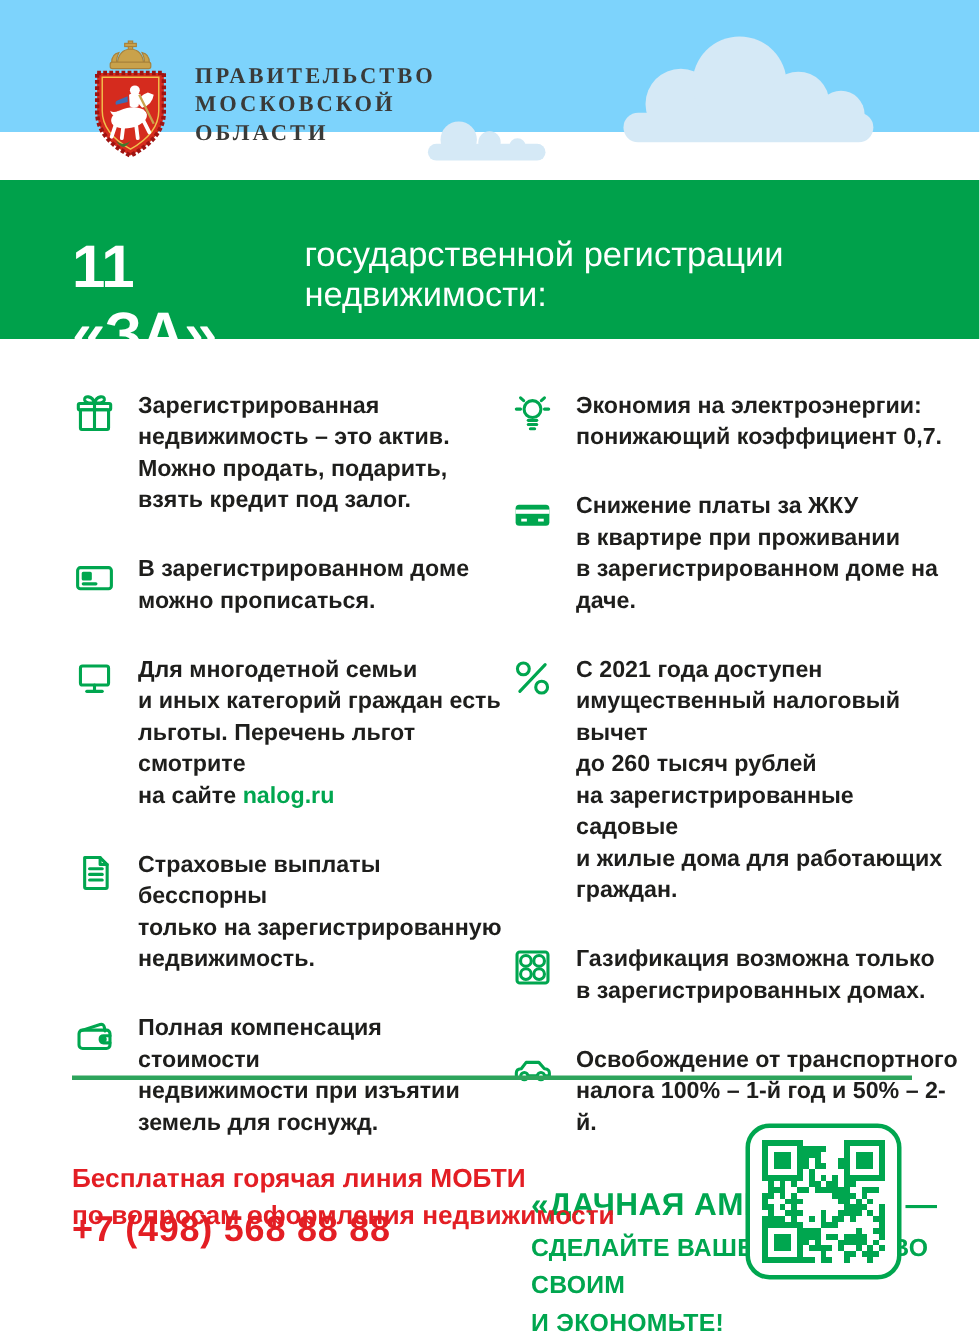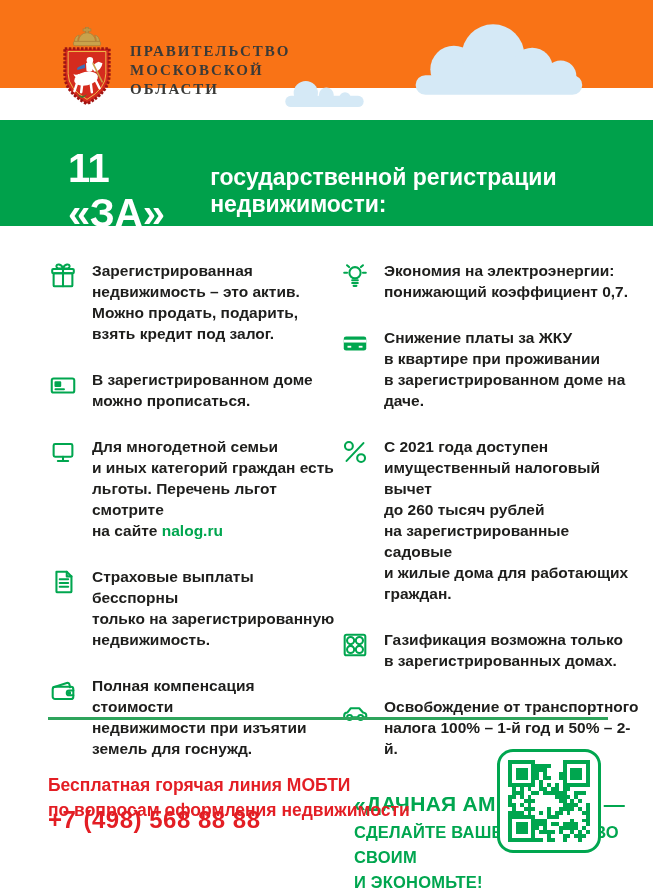--- a/index.html
+++ b/index.html
@@ -9,38 +9,38 @@
     --cloud:#D5E9F6;
     --text:#1E1E1C;
   }
   *{box-sizing:border-box;}
   html,body{margin:0;padding:0;}
   body{
     width:653px;height:890px;position:relative;background:#ffffff;
     font-family:"Liberation Sans",sans-serif;overflow:hidden;
   }
   
-  .header{position:absolute;left:0;top:0;width:653px;height:88px;background:#f97316;}
+  .header{position:absolute;left:0;top:0;width:653px;height:88px;background:#7dd3fc;}
   .crest{position:absolute;left:58px;top:26px;width:58px;height:82px;}
   .org-name{
     position:absolute;left:130px;top:42px;
     font-family:"Liberation Serif",serif;font-weight:bold;
     font-size:15px;line-height:19px;letter-spacing:2px;color:#3A3A38;
     white-space:pre-line;
   }
   .cloud-big{position:absolute;left:398px;top:24px;width:196px;height:74px;}
   .cloud-small{position:absolute;left:278px;top:80px;width:92px;height:28px;}
   
   .banner{
     position:absolute;left:0;top:120px;width:653px;height:106px;
     background:var(--banner-green);color:#fff;
-    display:flex;align-items:center;padding:36px 0 0 68px;
+    display:flex;align-items:flex-start;padding:36px 0 0 48px;
   }
   .banner-big{font-size:40px;font-weight:bold;letter-spacing:-0.5px;}
-  .banner-rest{font-size:23px;font-weight:bold;margin-left:18px;}
+  .banner-rest{font-size:23px;font-weight:normal;margin-left:18px;}
   
   .content{position:absolute;left:0;top:226px;width:653px;}
   .col{position:absolute;display:flex;flex-direction:column;gap:25px;justify-content:space-between;}
   .col-left{left:48px;top:34px;width:288px;}
   .col-right{left:340px;top:34px;width:300px;}
   .benefit{display:flex;gap:14px;align-items:flex-start;}
   .bicon{width:30px;height:30px;flex:0 0 30px;margin-top:1px;}
   .btext{
     margin:0;font-weight:bold;font-size:15.5px;line-height:21px;
     color:var(--text);white-space:pre-line;

